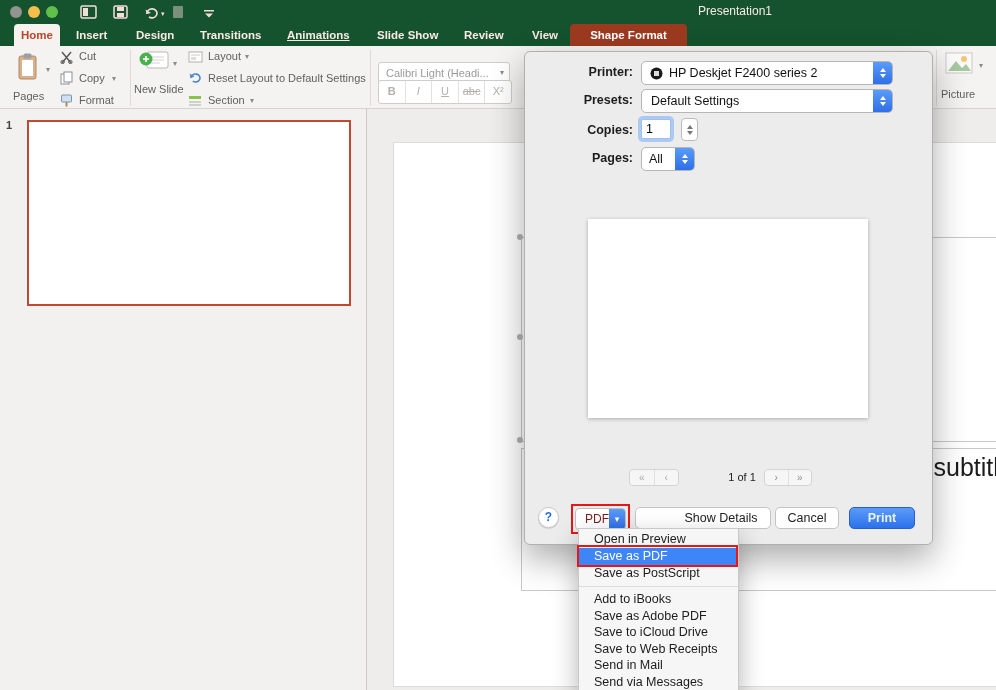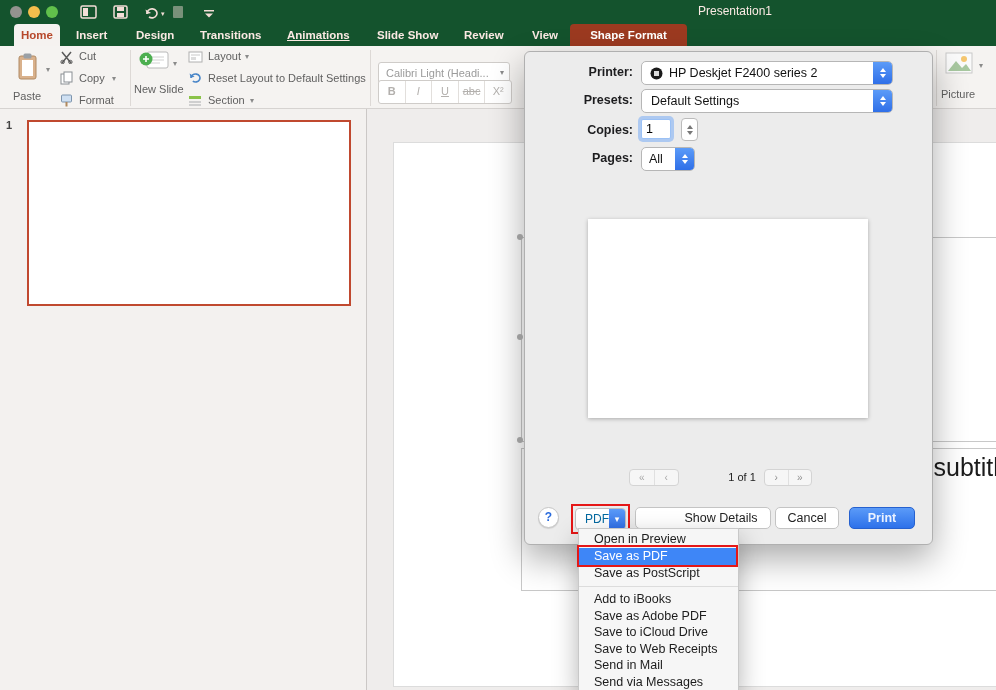--- a/index.html
+++ b/index.html
@@ -121,21 +121,21 @@
 <div class="ab ribbon">
 
   <span class="ab" style="left:16px;top:6px;">
     <svg width="24" height="30">
         <rect x="3" y="4" width="17" height="23" rx="2" fill="#d9b18c" stroke="#b08a64"></rect>
         <rect x="6" y="8" width="11" height="16" fill="#fff"></rect>
         <rect x="7.5" y="1.5" width="8" height="5" rx="1.5" fill="#9aa0a6"></rect>
       </svg>
   </span>
   <span class="ab caret" style="left:46px;top:20px;">▾</span>
-  <div class="ab rlbl" style="left:13px;top:44px;">Paste</div>
+  <div class="ab rlbl" style="left:13px;top:44px;">Pages</div>
 
   <span class="ab" style="left:60px;top:4px;">
     <svg width="13" height="13">
         <path d="M2 1 L11 12 M11 1 L2 12" stroke="#5a5a5a" stroke-width="1.5" fill="none"></path>
         <circle cx="2.6" cy="11" r="1.7" fill="none" stroke="#5a5a5a"></circle>
         <circle cx="10.4" cy="11" r="1.7" fill="none" stroke="#5a5a5a"></circle>
       </svg>
   </span>
   <div class="ab rlbl" style="left:79px;top:4px;">Cut</div>
 
@@ -303,21 +303,21 @@
     <span class="navseg" style="border-right:1px solid #e0e0e0;color:#8f8f8f;">›</span>
     <span class="navseg" style="color:#8f8f8f;">»</span>
   </div>
 
   <div class="ab" style="left:13px;top:455px;width:19px;height:19px;border-radius:50%;
        background:#fff;border:1px solid #c6c6c6;box-shadow:0 1px 1px rgba(0,0,0,.12);
        text-align:center;line-height:19px;font-size:12px;font-weight:bold;color:#2a6bdc;">?</div>
 
   <div class="ab" style="left:50px;top:456px;width:49px;height:20px;display:flex;
        border:1px solid #c0c0c0;border-radius:4px;background:#fff;overflow:hidden;">
-    <span style="flex:1;text-align:center;font-size:12px;color:#0369a1;line-height:20px;margin-left:9px;">PDF</span>
+    <span style="flex:1;text-align:center;font-size:12px;color:#7f1d1d;line-height:20px;margin-left:9px;">PDF</span>
     <span style="width:17px;background:linear-gradient(#5b9bf8,#2f6fe8);color:#fff;
           text-align:center;font-size:9px;line-height:20px;">▾</span>
   </div>
   <div class="ab redbox" style="left:46px;top:452px;width:55px;height:26px;"></div>
 
   <div class="ab mbtn" style="left:110px;top:455px;width:98px;padding-left:36px;">Show Details</div>
   <div class="ab mbtn" style="left:250px;top:455px;width:62px;">Cancel</div>
   <div class="ab mbtn" style="left:324px;top:455px;width:64px;border:1px solid #2661cf;
        background:linear-gradient(#5b9bf8,#2d71ea);color:#eaf2ff;font-weight:bold;">Print</div>
 </div>

